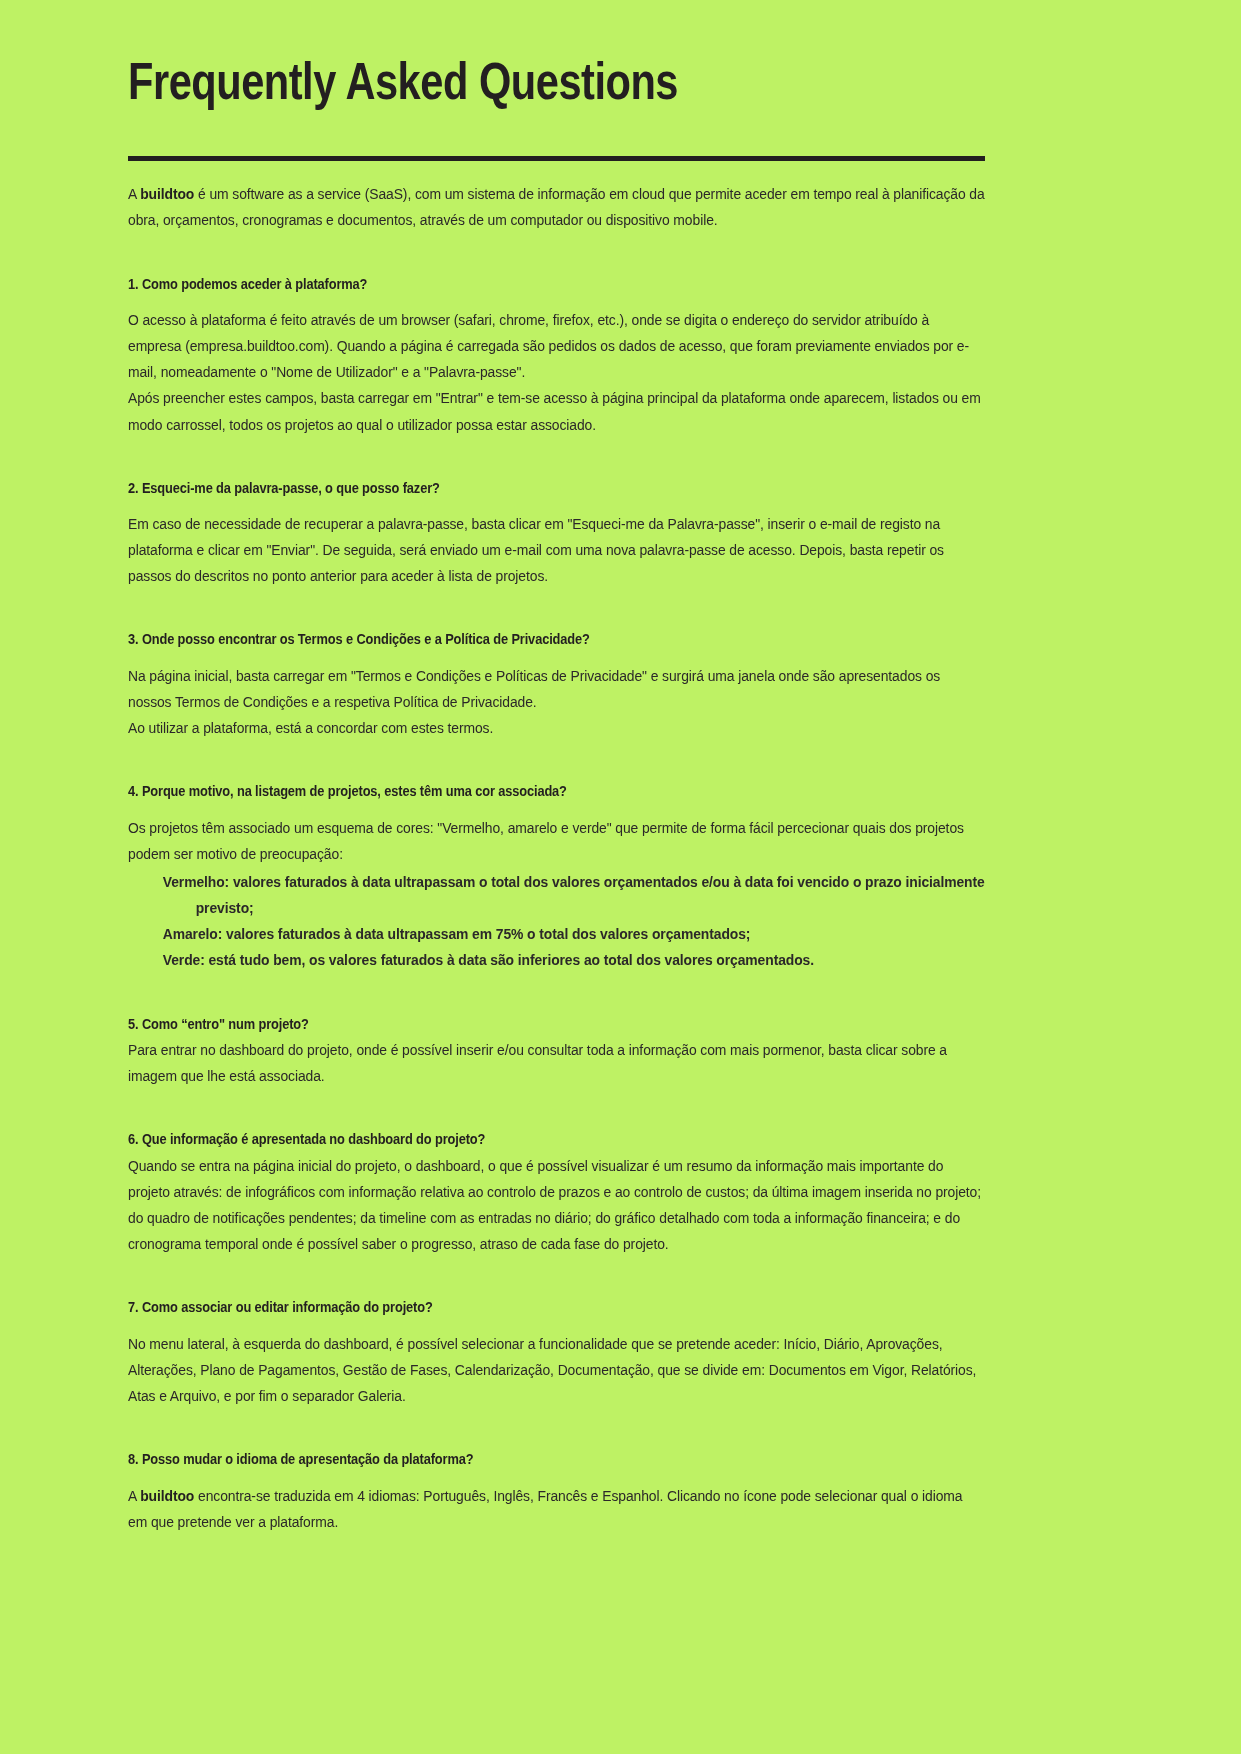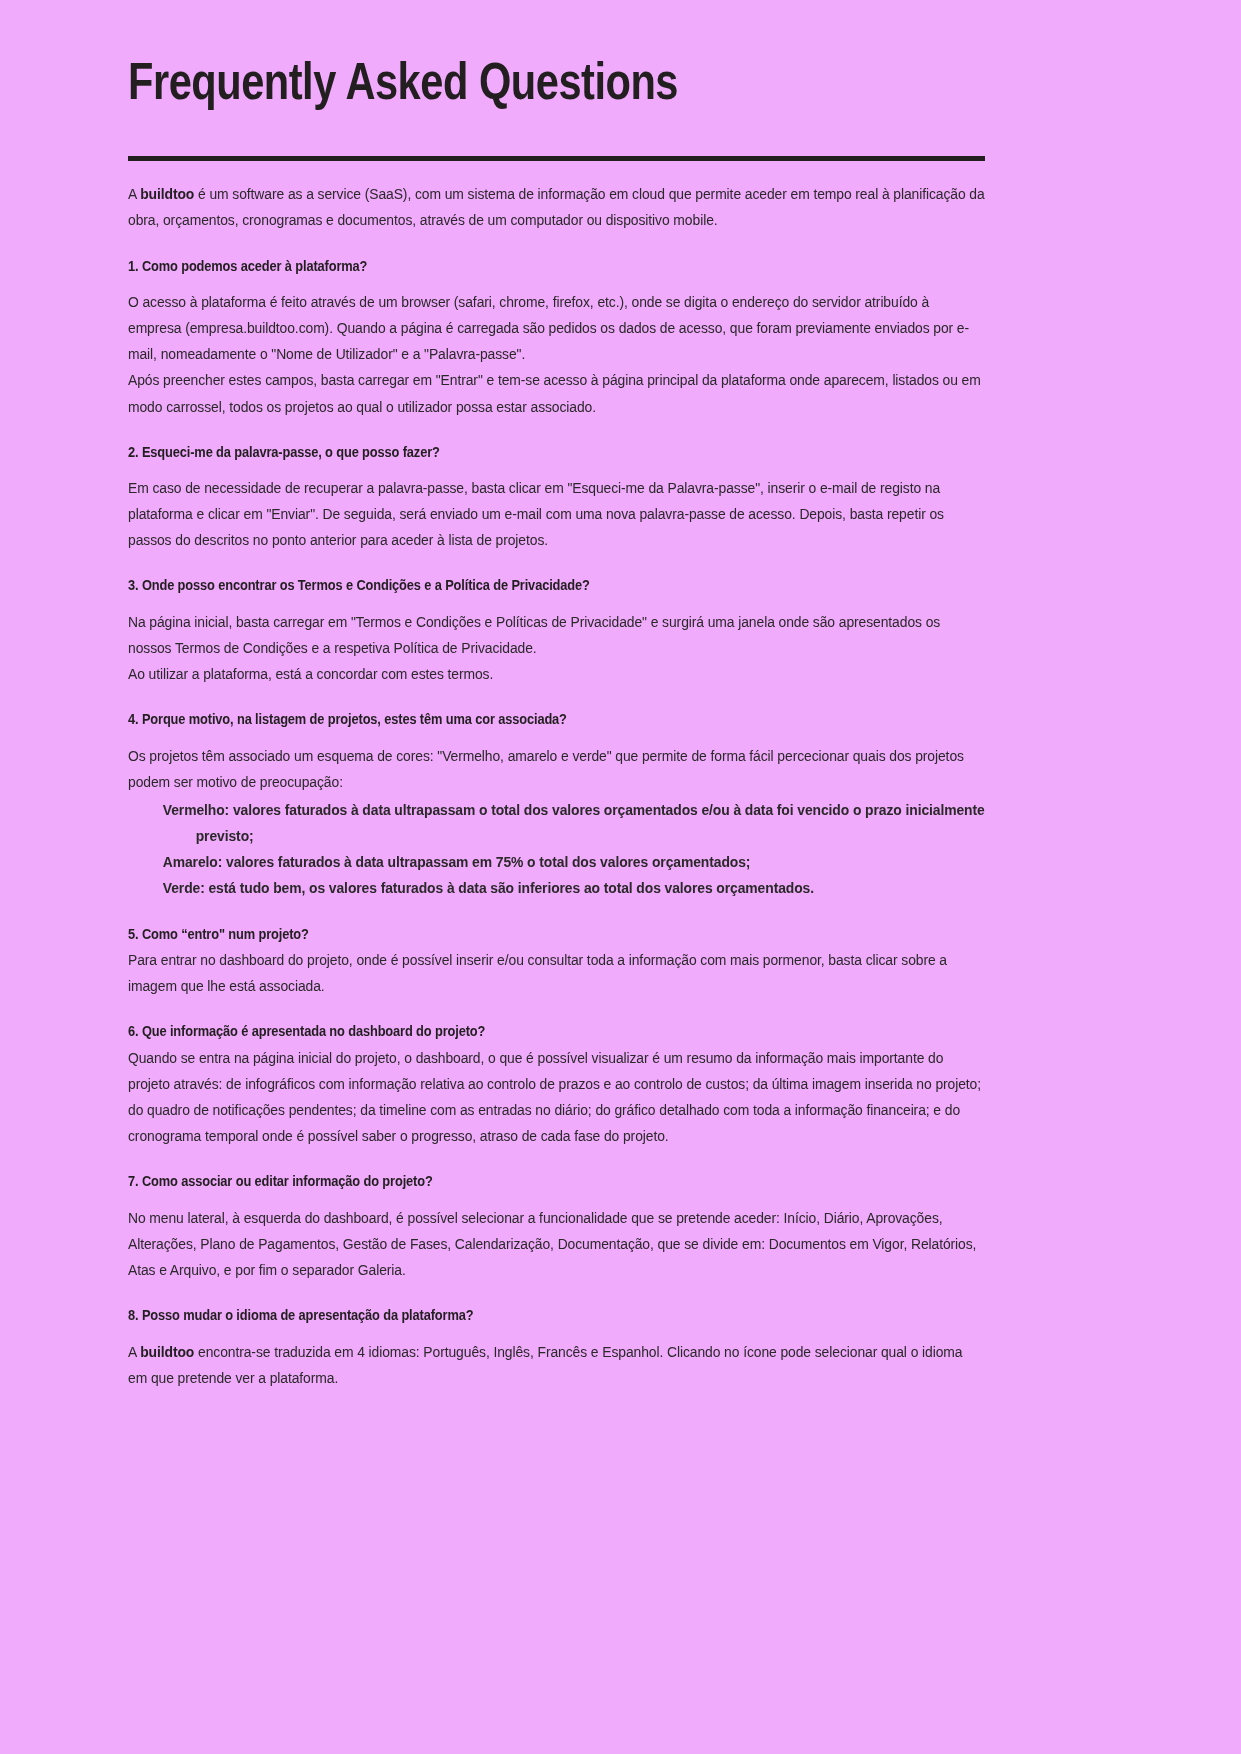--- a/index.html
+++ b/index.html
@@ -13,21 +13,21 @@
     font-family: "Liberation Sans", "DejaVu Sans", sans-serif;
     color: #231f20;
     -webkit-font-smoothing: antialiased;
   }
   .page {
     position: relative;
     width: 1241px;
     height: 1754px;
     box-sizing: border-box;
     padding: 0;
-    background: #f0abfc;
+    background: #bef264;
     overflow: hidden;
   }
   .content {
     position: absolute;
     left: 128px;
     top: 0;
     width: 857px;
   }
   .doc-title {
     margin: 0;
@@ -55,21 +55,21 @@
     font-size: 15.2px;
     line-height: 1.72;
     color: #2b2829;
     letter-spacing: -0.1px;
     transform: scaleX(0.915);
     transform-origin: left top;
     width: 109.3%;
     text-align: left;
   }
   .q-block {
-    margin-top: 22px;
+    margin-top: 40px;
   }
   h2.q-heading {
     margin: 0 0 13px 0;
     font-size: 14.6px;
     line-height: 1.4;
     font-weight: 700;
     color: #231f20;
     letter-spacing: -0.15px;
     transform: scaleX(0.88);
     transform-origin: left top;

